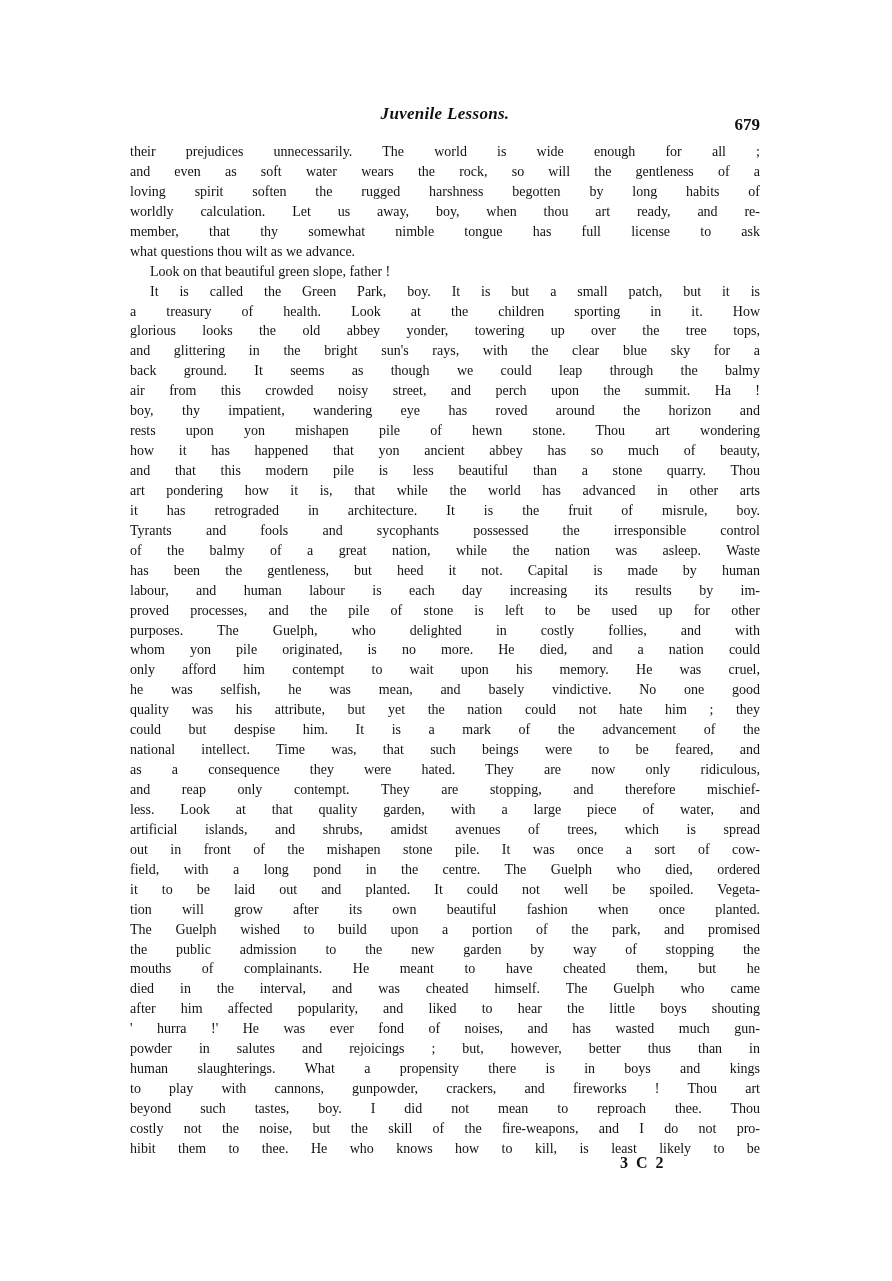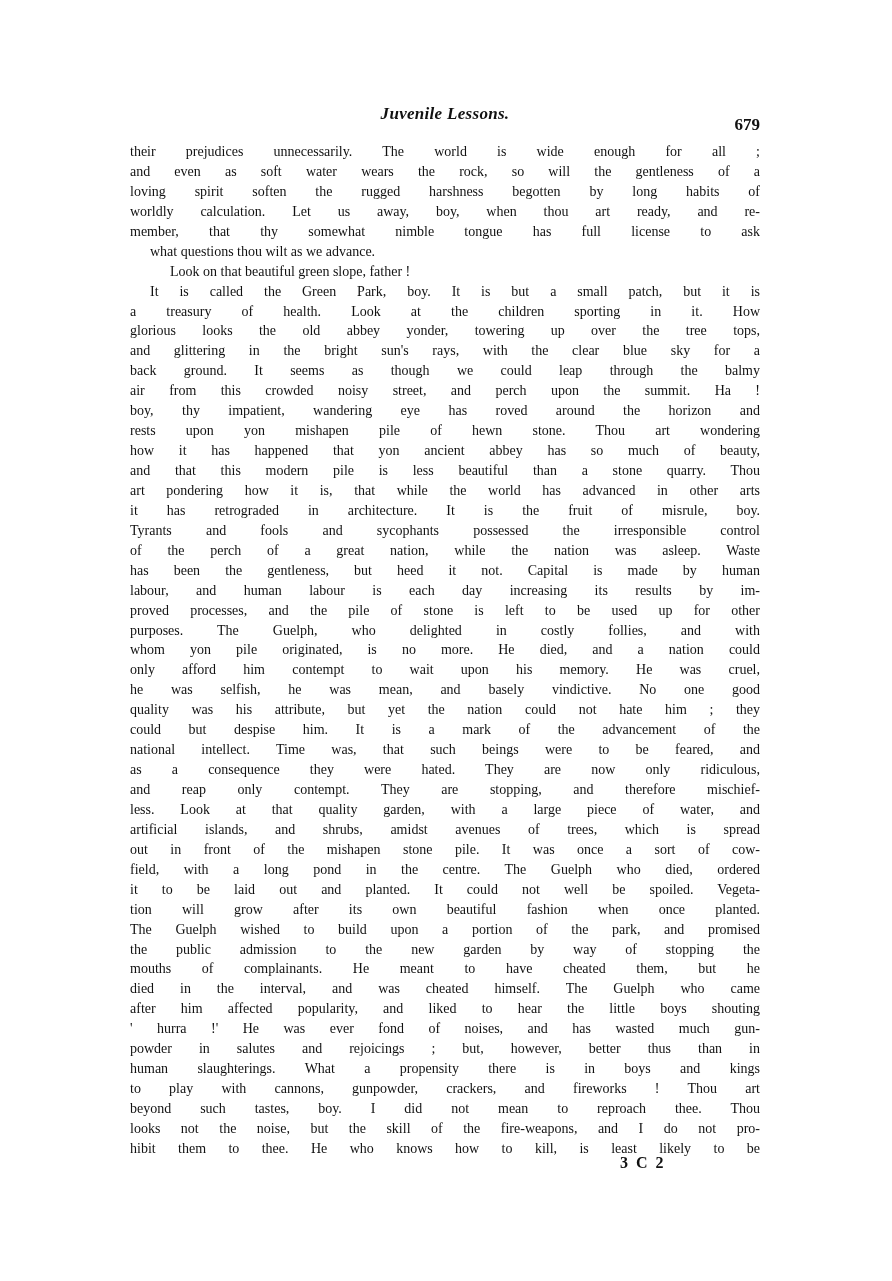--- a/index.html
+++ b/index.html
@@ -51,21 +51,20 @@
     }
     .line {
       display: block;
       white-space: nowrap;
       text-align: justify;
       text-align-last: justify;
       height: 19.95px;
     }
     .line.last {
       text-align-last: left;
-      margin-left: 20px;
     }
     .line.indent {
       padding-left: 20px;
     }
     .signature {
       position: absolute;
       left: 620px;
       top: 1154px;
       font-weight: bold;
       font-size: 16px;
@@ -95,21 +94,21 @@
     <span class="line">and glittering in the bright sun's rays, with the clear blue sky for a</span>
     <span class="line">back ground.  It seems as though we could leap through the balmy</span>
     <span class="line">air from this crowded noisy street, and perch upon the summit.  Ha !</span>
     <span class="line">boy, thy impatient, wandering eye has roved around the horizon and</span>
     <span class="line">rests upon yon mishapen pile of hewn stone.  Thou art wondering</span>
     <span class="line">how it has happened that yon ancient abbey has so much of beauty,</span>
     <span class="line">and that this modern pile is less beautiful than a stone quarry.  Thou</span>
     <span class="line">art pondering how it is, that while the world has advanced in other arts</span>
     <span class="line">it has retrograded in architecture.  It is the fruit of misrule, boy.</span>
     <span class="line">Tyrants and fools and sycophants possessed the irresponsible control</span>
-    <span class="line">of the perch of a great nation, while the nation was asleep.  Waste</span>
+    <span class="line">of the balmy of a great nation, while the nation was asleep.  Waste</span>
     <span class="line">has been the gentleness, but heed it not.  Capital is made by human</span>
     <span class="line">labour, and human labour is each day increasing its results by im-</span>
     <span class="line">proved processes, and the pile of stone is left to be used up for other</span>
     <span class="line">purposes.  The Guelph, who delighted in costly follies, and with</span>
     <span class="line">whom yon pile originated, is no more.  He died, and a nation could</span>
     <span class="line">only afford him contempt to wait upon his memory.  He was cruel,</span>
     <span class="line">he was selfish, he was mean, and basely vindictive.  No one good</span>
     <span class="line">quality was his attribute, but yet the nation could not hate him ; they</span>
     <span class="line">could but despise him.  It is a mark of the advancement of the</span>
     <span class="line">national intellect.  Time was, that such beings were to be feared, and</span>
@@ -124,18 +123,18 @@
     <span class="line">The Guelph wished to build upon a portion of the park, and promised</span>
     <span class="line">the public admission to the new garden by way of stopping the</span>
     <span class="line">mouths of complainants.  He meant to have cheated them, but he</span>
     <span class="line">died in the interval, and was cheated himself.  The Guelph who came</span>
     <span class="line">after him affected popularity, and liked to hear the little boys shouting</span>
     <span class="line">' hurra !'  He was ever fond of noises, and has wasted much gun-</span>
     <span class="line">powder in salutes and rejoicings ; but, however, better thus than in</span>
     <span class="line">human slaughterings.  What a propensity there is in boys and kings</span>
     <span class="line">to play with cannons, gunpowder, crackers, and fireworks !  Thou art</span>
     <span class="line">beyond such tastes, boy.  I did not mean to reproach thee.  Thou</span>
-    <span class="line">looks not the noise, but the skill of the fire-weapons, and I do not pro-</span>
+    <span class="line">costly not the noise, but the skill of the fire-weapons, and I do not pro-</span>
     <span class="line">hibit them to thee.  He who knows how to kill, is least likely to be</span>
   </div>
 </div>
 
 <div class="signature">3 C 2</div>
 
 </body></html>

